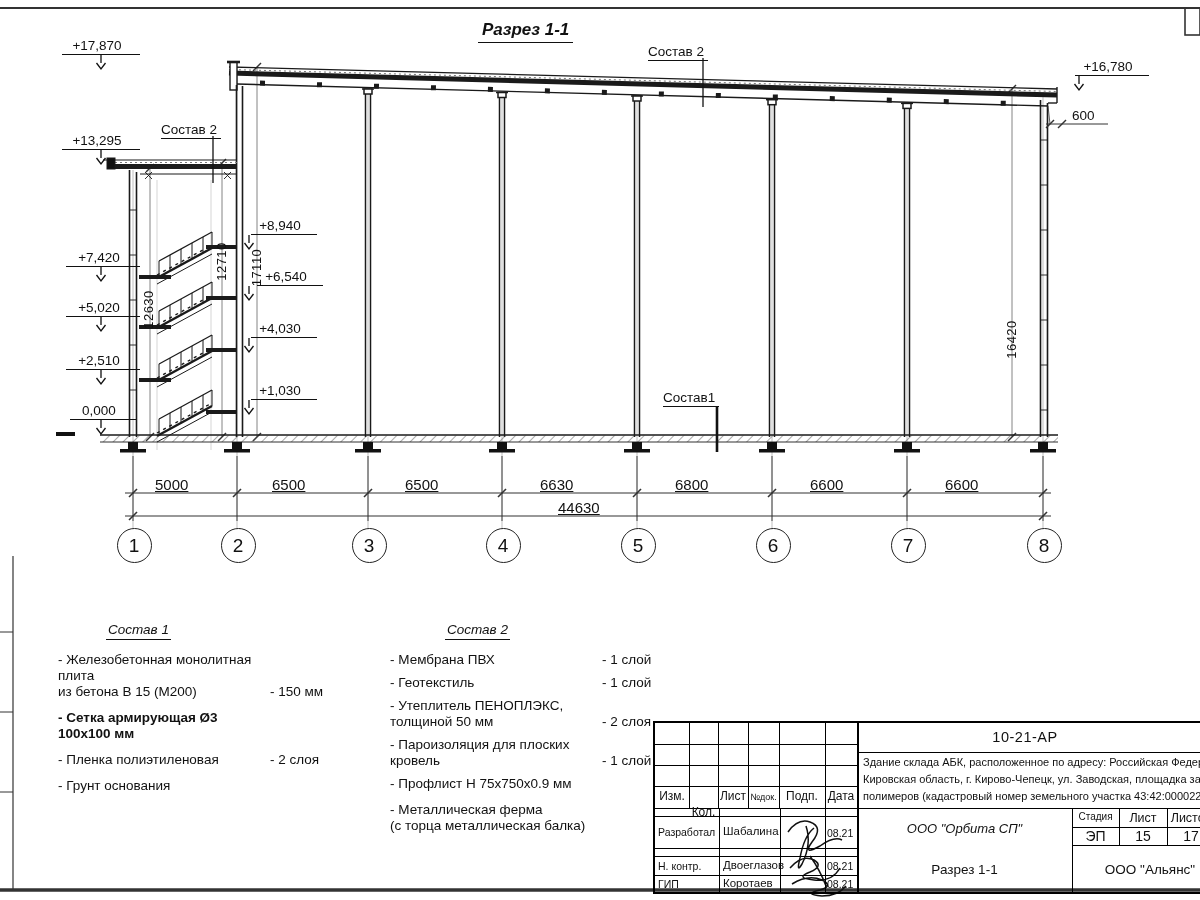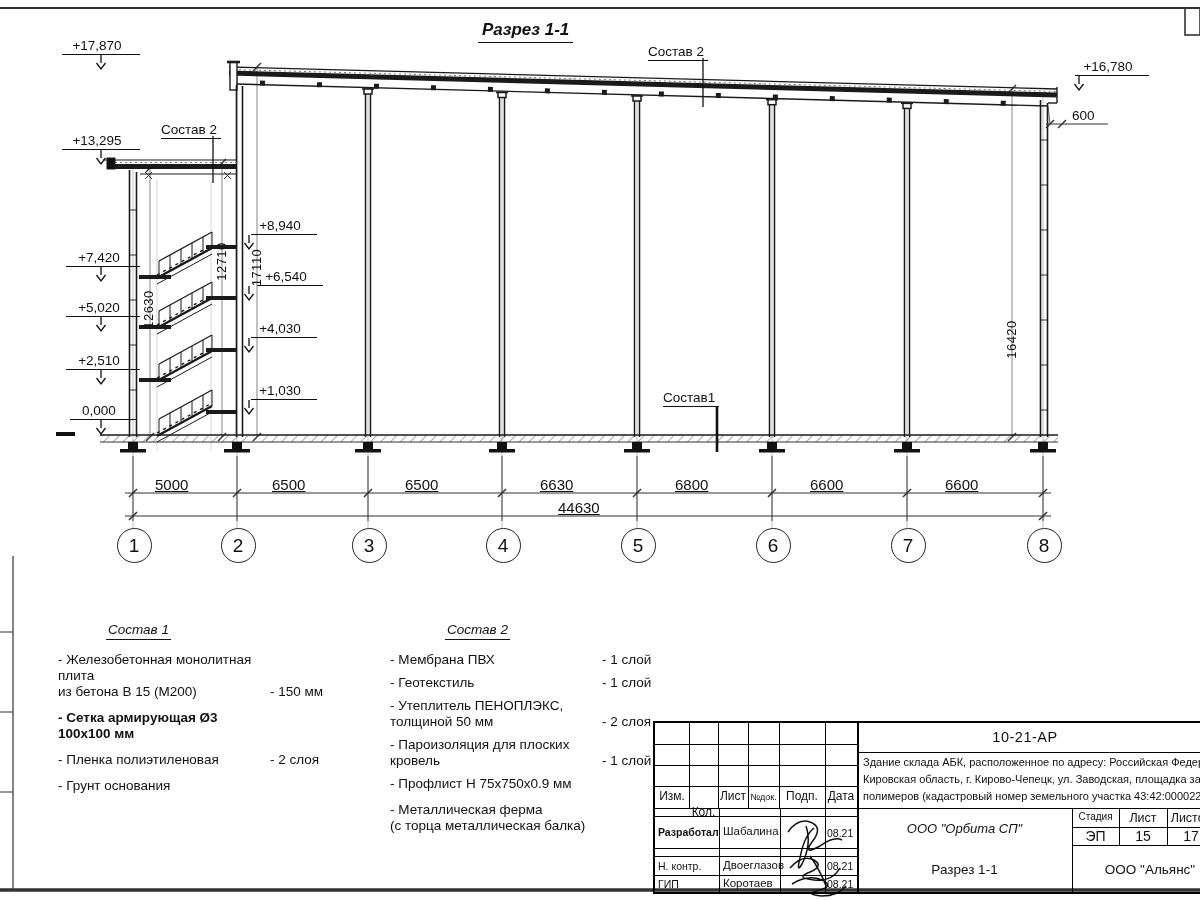--- a/index.html
+++ b/index.html
@@ -392,21 +392,21 @@
   <div class="ln" style="left:417px;top:104px;width:143px;height:1.2px;"></div>
   <div class="ln" style="left:417px;top:122px;width:143px;height:1.2px;"></div>
 
   <div class="tb-t" style="left:0;top:66px;width:34px;text-align:center;font-size:12px;">Изм.</div>
   <div class="tb-t" style="left:34px;top:66px;width:29px;text-align:center;font-size:12px;margin-top:16px;">Кол.</div>
   <div class="tb-t" style="left:63px;top:66px;width:30px;text-align:center;font-size:12px;">Лист</div>
   <div class="tb-t" style="left:93px;top:69px;width:31px;text-align:center;font-size:9px;">№док.</div>
   <div class="tb-t" style="left:124px;top:66px;width:46px;text-align:center;font-size:12px;">Подп.</div>
   <div class="tb-t" style="left:170px;top:66px;width:32px;text-align:center;font-size:12px;">Дата</div>
 
-  <div class="tb-t" style="left:3px;top:103px;font-size:10.5px;font-weight:bold;">Разработал</div>
+  <div class="tb-t" style="left:3px;top:103px;font-size:10.5px;">Разработал</div>
   <div class="tb-t" style="left:68px;top:102px;font-size:11.5px;">Шабалина</div>
   <div class="tb-t" style="left:172px;top:104px;font-size:10.5px;">08.21</div>
   <div class="tb-t" style="left:3px;top:137px;font-size:10.5px;">Н. контр.</div>
   <div class="tb-t" style="left:68px;top:136px;font-size:11.5px;">Двоеглазов</div>
   <div class="tb-t" style="left:172px;top:137px;font-size:10.5px;">08.21</div>
   <div class="tb-t" style="left:3px;top:155px;font-size:10.5px;">ГИП</div>
   <div class="tb-t" style="left:68px;top:154px;font-size:11.5px;">Коротаев</div>
   <div class="tb-t" style="left:172px;top:155px;font-size:10.5px;">08.21</div>
 
   <div class="tb-t" style="left:202px;top:6px;width:336px;text-align:center;font-size:14.5px;letter-spacing:.5px;">10-21-АР</div>

